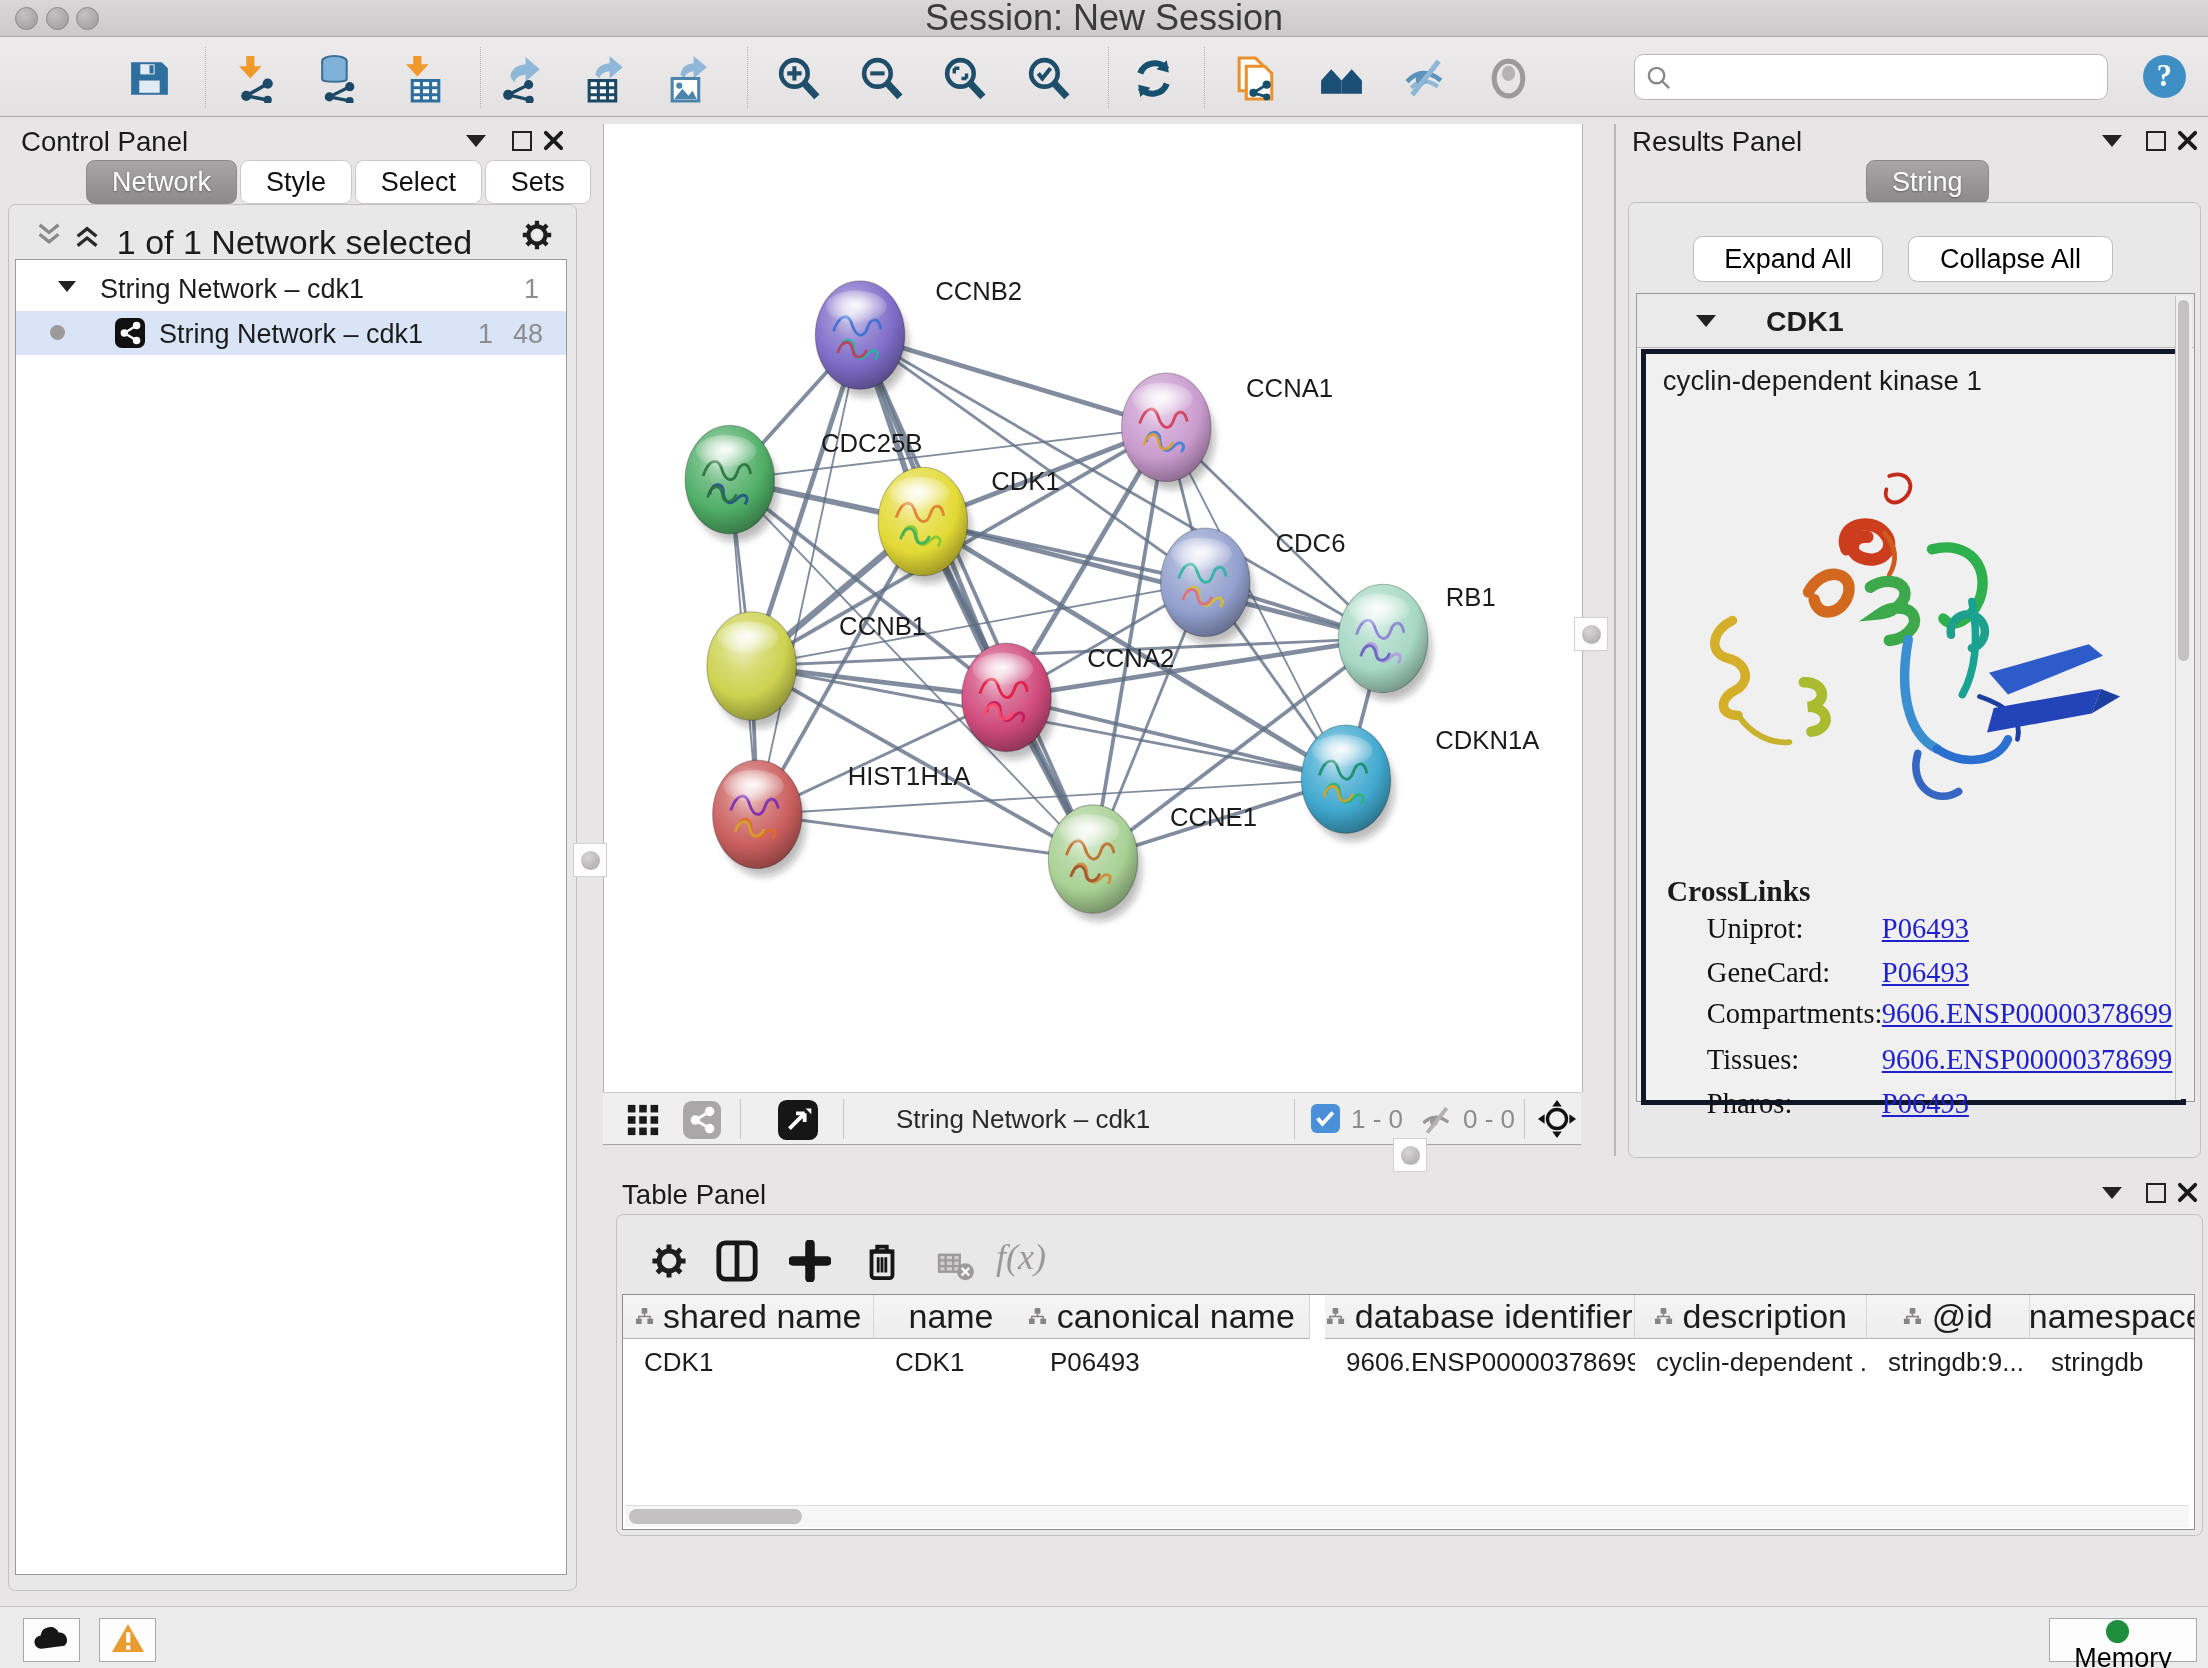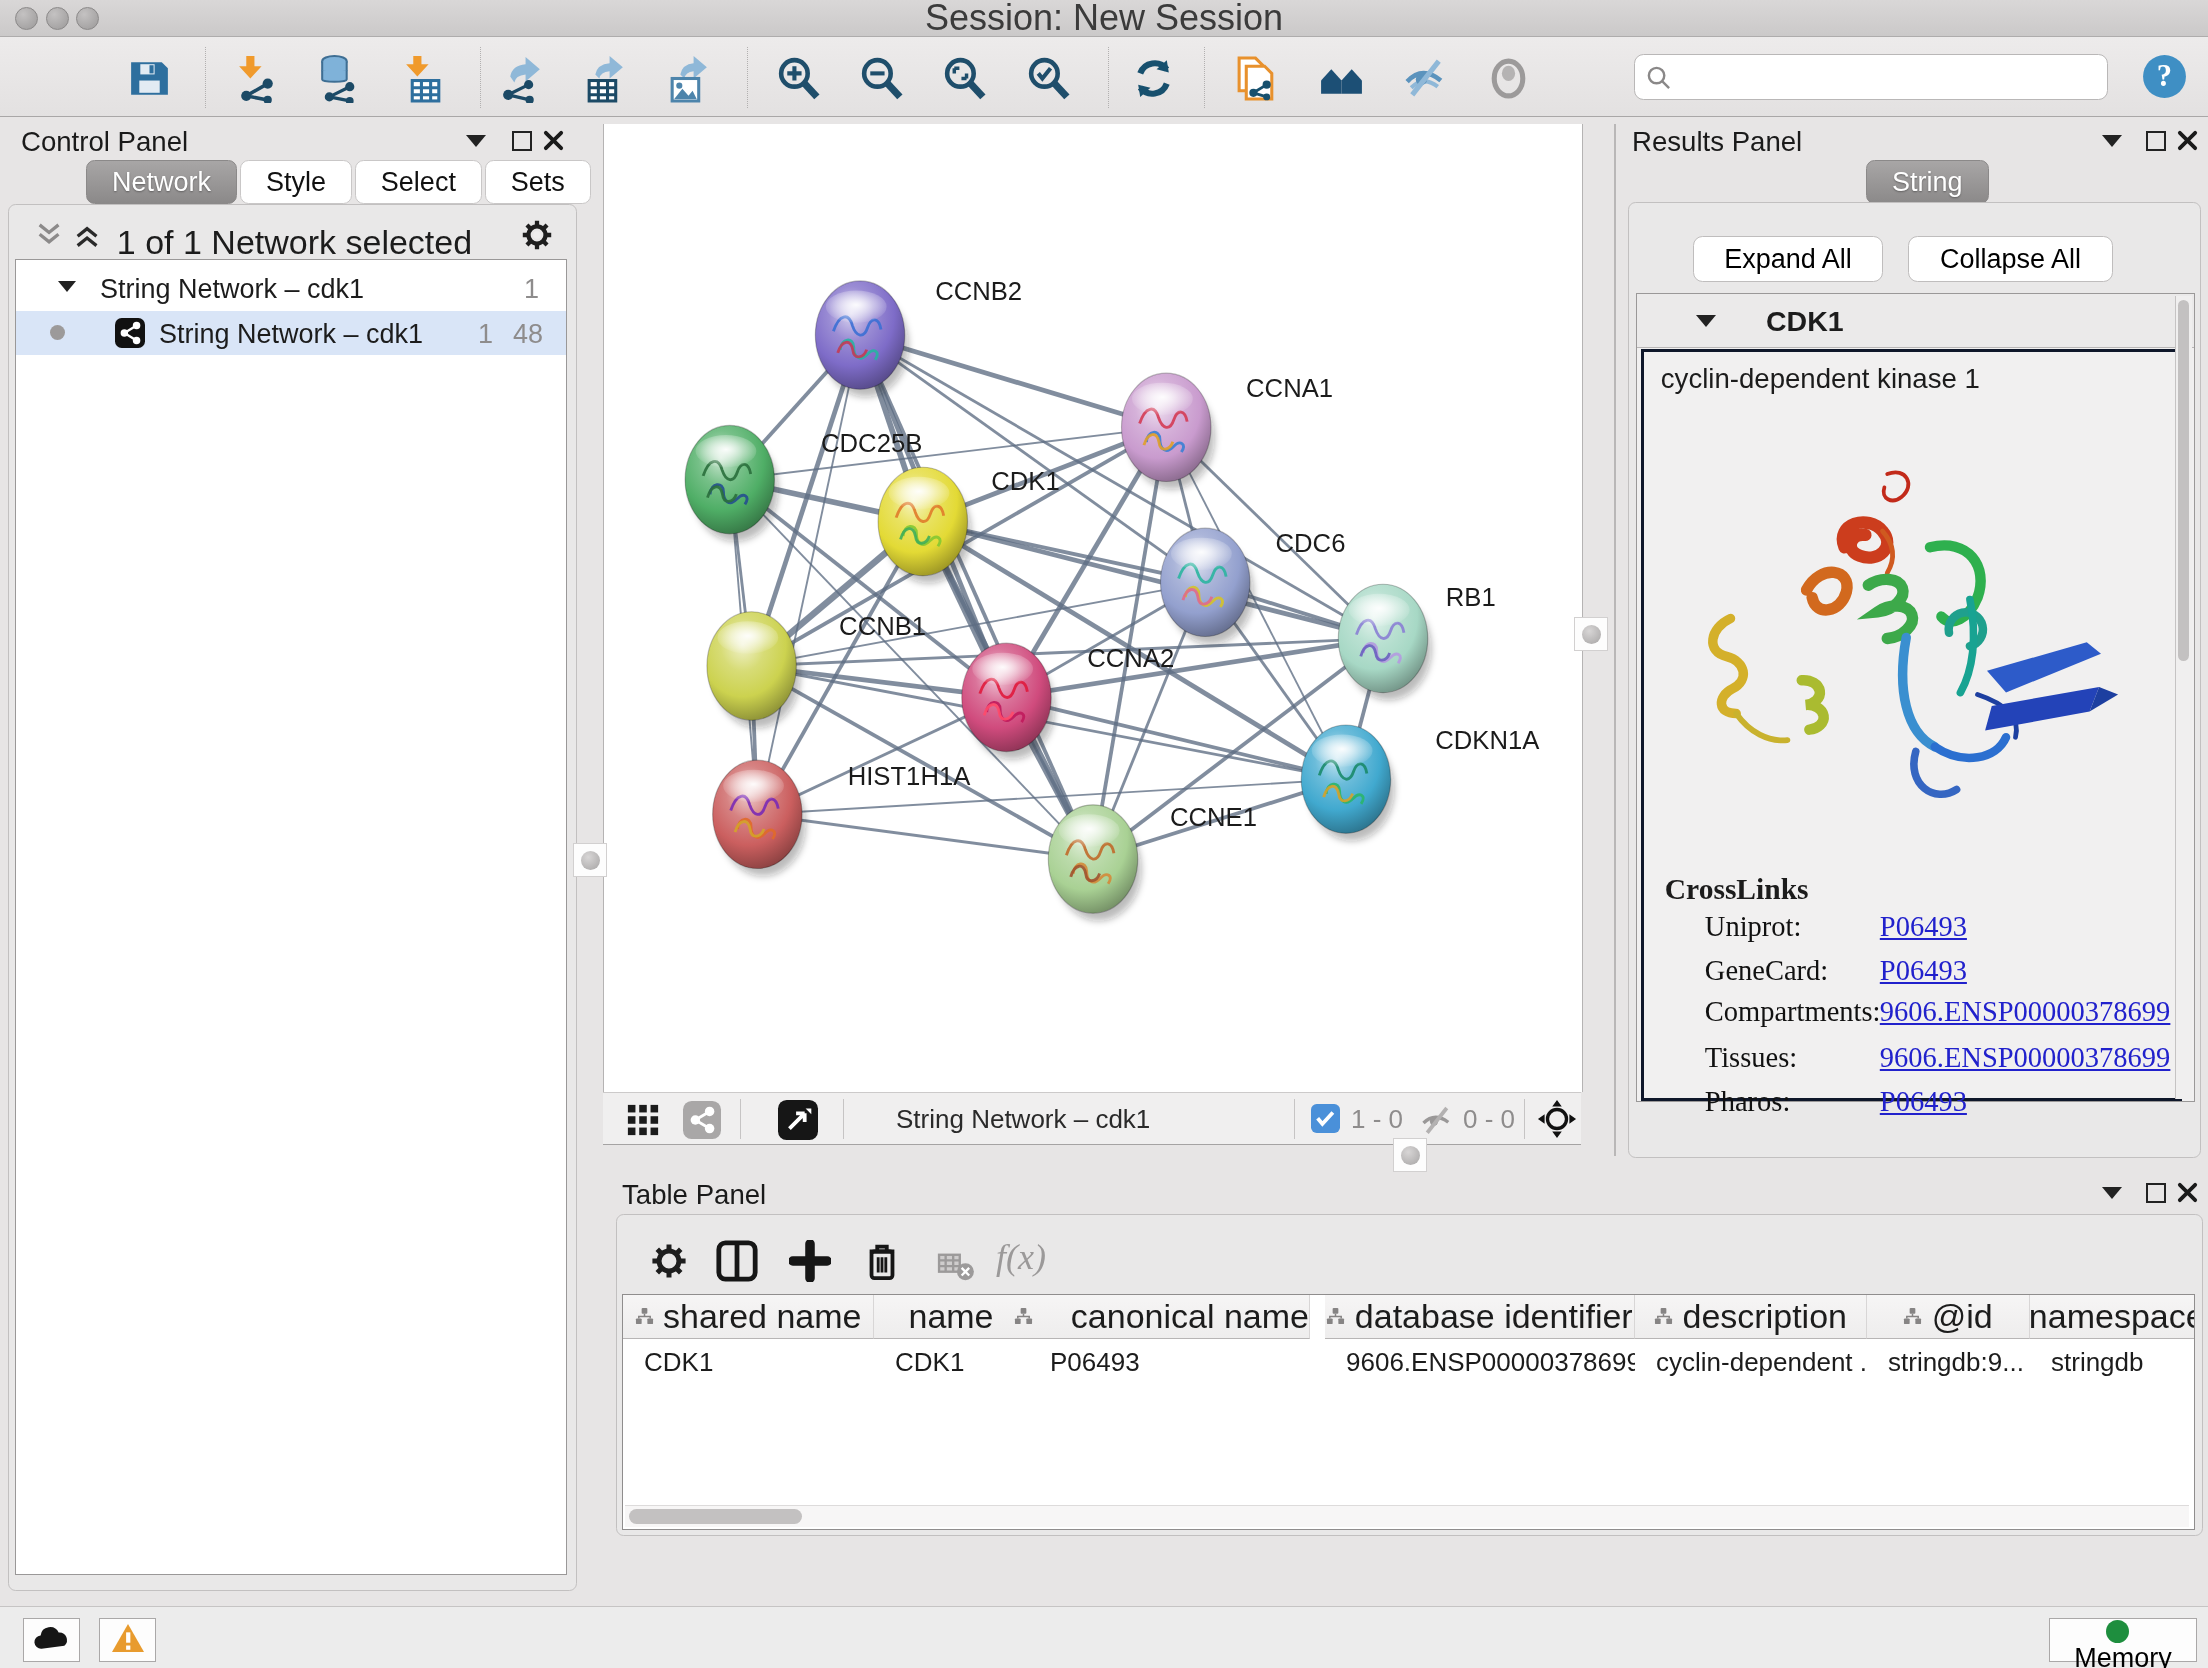--- a/index.html
+++ b/index.html
@@ -589,21 +589,21 @@
   <div class="abs panelbox" style="left:1628px;top:202px;width:571px;height:954px"></div>
 
   <button class="abs" style="left:1693px;top:236px;width:190px;height:46px;background:#fff;border:1px solid #bfbdbd;border-radius:9.5px;font-size:27px;font-family:'Liberation Sans',sans-serif;cursor:pointer">Expand All</button>
   <button class="abs" style="left:1908px;top:236px;width:205px;height:46px;background:#fff;border:1px solid #bfbdbd;border-radius:9.5px;font-size:27px;font-family:'Liberation Sans',sans-serif;cursor:pointer">Collapse All</button>
 
   <div class="abs" style="left:1636px;top:293px;width:557px;height:807px;border:1.9px solid #9a9898;background:#f1f0f0">
     <div style="position:absolute;left:0;top:0;width:100%;height:53px;background:#ebeaea;border-bottom:1px solid #b9b7b7">
       <span class="tri-down" style="position:absolute;left:59px;top:21px"></span>
       <span style="position:absolute;left:129px;top:11.4px;font-size:28.5px;font-weight:bold">CDK1</span>
     </div>
-    <div style="position:absolute;left:3.8px;top:55px;width:535px;height:746px;background:#f1f0f0;border:3px solid #0f172a">
+    <div style="position:absolute;left:3.8px;top:55px;width:535px;height:746px;background:#f1f0f0;border:5px solid #0f172a">
       <div style="position:absolute;left:17px;top:11.4px;font-size:27.6px">cyclin-dependent kinase 1</div>
 
       <svg style="position:absolute;left:48px;top:105px" width="438" height="380" viewBox="0 0 460 400">
         <g fill="none" stroke-linecap="round">
           <path d="M205,18 C225,10 235,30 220,42 C210,50 198,44 202,32" stroke="#c22a1a" stroke-width="4"></path>
           <path d="M160,95 C150,70 185,60 200,78 C214,94 196,112 176,104 C160,98 166,80 182,82" stroke="#cc3d1d" stroke-width="13"></path>
           <path d="M120,140 C135,112 168,118 162,142 C156,164 130,168 126,148" stroke="#d2691e" stroke-width="12"></path>
           <path d="M200,78 C215,95 212,110 205,122" stroke="#cf5a20" stroke-width="5"></path>
           <path d="M40,170 C18,180 14,205 36,210 C56,215 60,235 42,244 C26,252 26,270 46,270" stroke="#d4b02a" stroke-width="10"></path>
           <path d="M46,270 C60,290 80,300 100,298" stroke="#c9b22e" stroke-width="6"></path>
@@ -708,21 +708,21 @@
               <rect x="1" y="12" width="6" height="6" rx="1"></rect>
               <rect x="13" y="12" width="6" height="6" rx="1"></rect>
             </g>
             <path d="M10 7 v3 M4 12 v-2 h12 v2" stroke="#868484" stroke-width="1.6" fill="none"></path>
           </svg>
           <span>shared name</span>
         </div>
         <div class="th" style="left: 251px; width: 155px;">
           <span>name</span>
         </div>
-        <div class="th" style="left: 391px; width: 296px; justify-content: space-between;">
+        <div class="th" style="left: 391px; width: 296px;">
           <svg viewBox="0 0 20 20" width="19" height="19">
             <g fill="#868484">
               <rect x="7" y="1" width="6" height="6" rx="1"></rect>
               <rect x="1" y="12" width="6" height="6" rx="1"></rect>
               <rect x="13" y="12" width="6" height="6" rx="1"></rect>
             </g>
             <path d="M10 7 v3 M4 12 v-2 h12 v2" stroke="#868484" stroke-width="1.6" fill="none"></path>
           </svg>
           <span>canonical name</span>
         </div>

